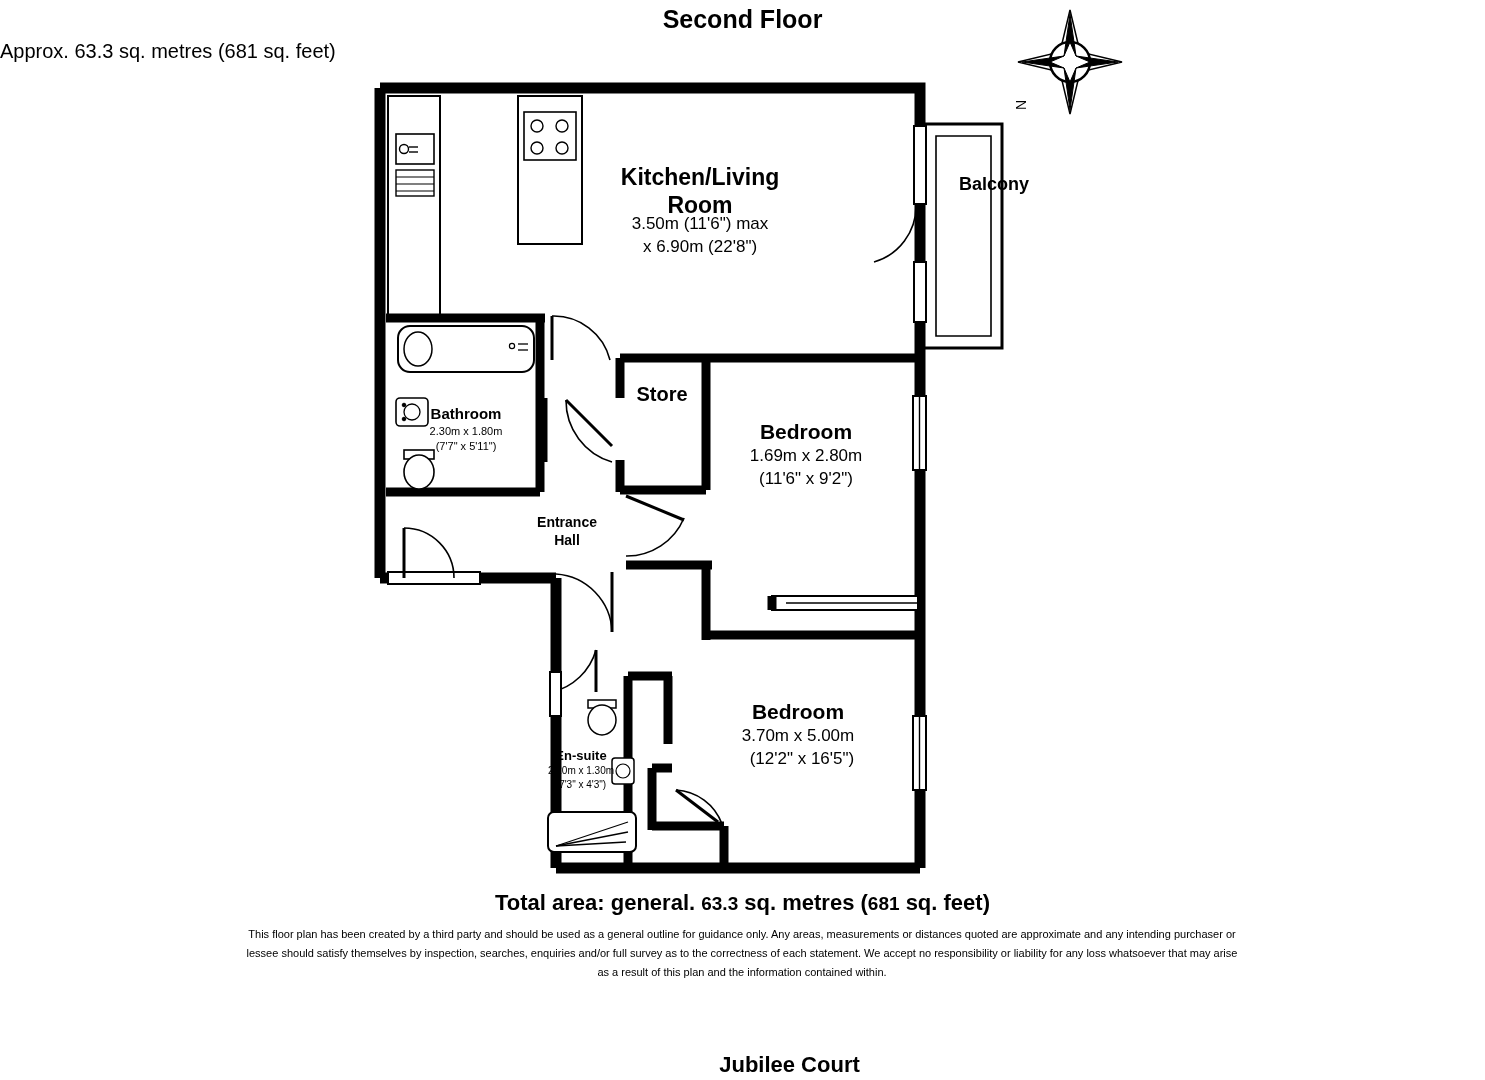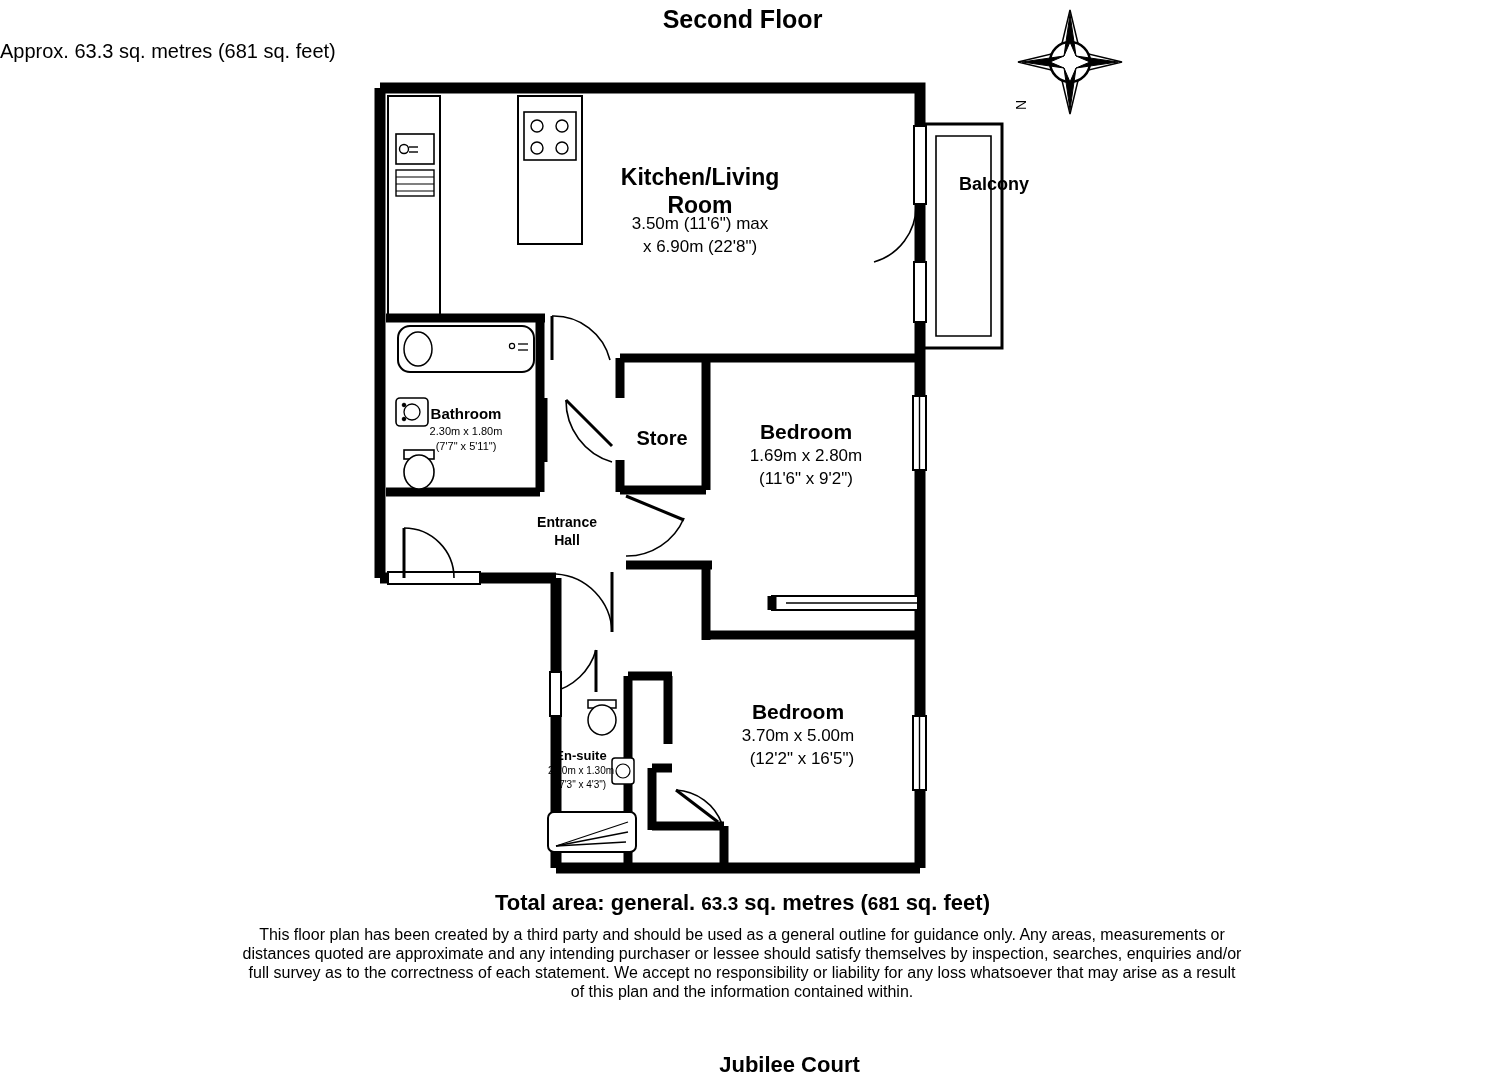--- a/index.html
+++ b/index.html
@@ -20,40 +20,40 @@
   .subtitle{
     font-size:20px;text-align:left;width:100%;left:0;top:40px;
   }
   .center{transform:translateX(-50%);text-align:center;}
 
   .kl-name{font-size:23px;font-weight:bold;left:700px;top:163px;line-height:28px;}
   .kl-dim{font-size:17px;left:700px;top:212px;line-height:23px;}
 
   .balcony{font-size:18px;font-weight:bold;left:966px;top:174px;margin-left:28px;}
 
-  .store{font-size:20px;font-weight:bold;left:662px;top:383px;margin-top:44px;}
+  .store{font-size:20px;font-weight:bold;left:662px;top:383px;}
 
   .bath-name{font-size:15px;font-weight:bold;left:466px;top:405px;}
   .bath-dim{font-size:11px;left:466px;top:424px;line-height:15px;}
 
   .bed1-name{font-size:21px;font-weight:bold;left:806px;top:420px;}
   .bed1-dim{font-size:17px;left:806px;top:444px;line-height:23px;}
 
   .hall{font-size:14px;font-weight:bold;left:567px;top:513px;line-height:18px;}
 
   .bed2-name{font-size:21px;font-weight:bold;left:798px;top:700px;}
   .bed2-dim{font-size:17px;left:798px;top:724px;line-height:23px;text-align:right;}
 
   .ens-name{font-size:13px;font-weight:bold;left:581px;top:748px;}
   .ens-dim{font-size:10px;left:581px;top:764px;line-height:14px;}
 
   .total{font-size:22px;font-weight:bold;text-align:center;width:100%;left:0;top:890px;}
   .total .num{font-size:19px;font-weight:bold;}
   .disclaimer{
-    font-size:16px;text-align:center;width:1000px;left:242px;top:925px;
+    font-size:11px;text-align:center;width:1000px;left:242px;top:925px;
     line-height:19px;white-space:normal;
   }
   .credit{font-size:14px;text-align:center;width:100%;left:0;top:1007px;line-height:20px;}
   .footer{font-size:22px;font-weight:bold;text-align:center;width:100%;left:0;top:1052px;margin-left:47px;}
 </style>
 </head>
 <body>
 
 <svg class="plan" viewBox="0 0 1485 1080">
   <g fill="none" stroke="#000">

